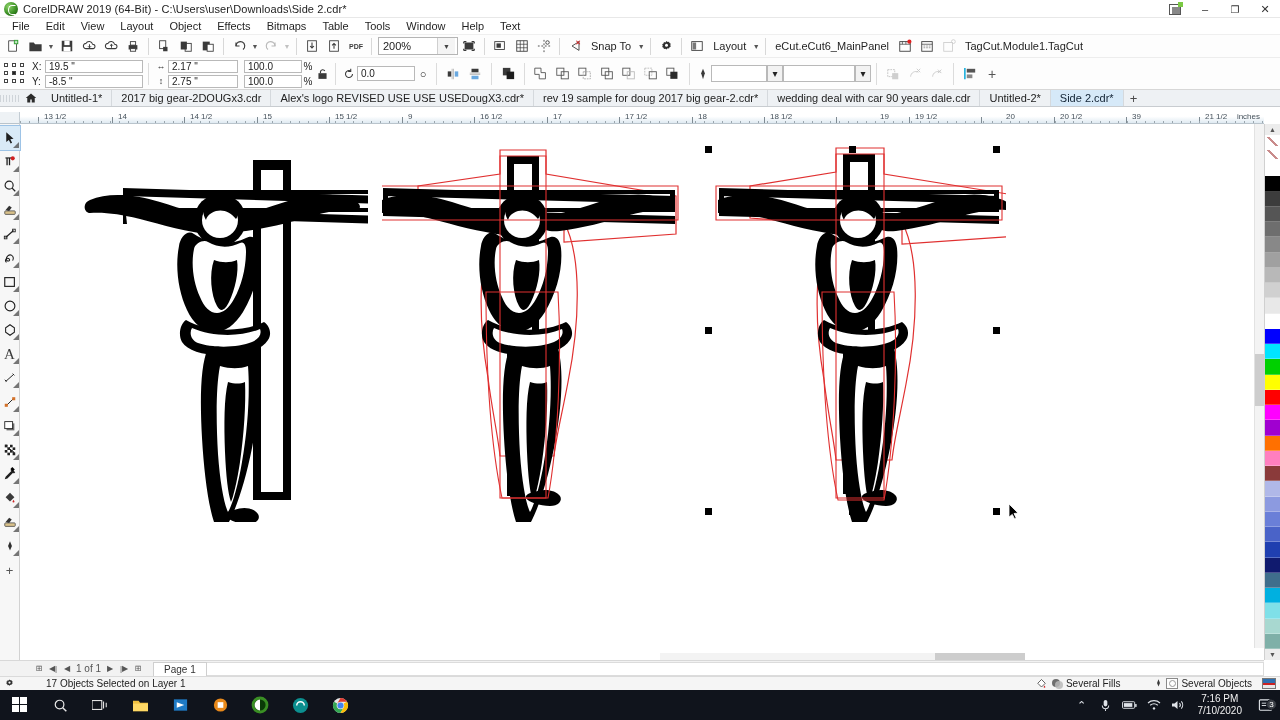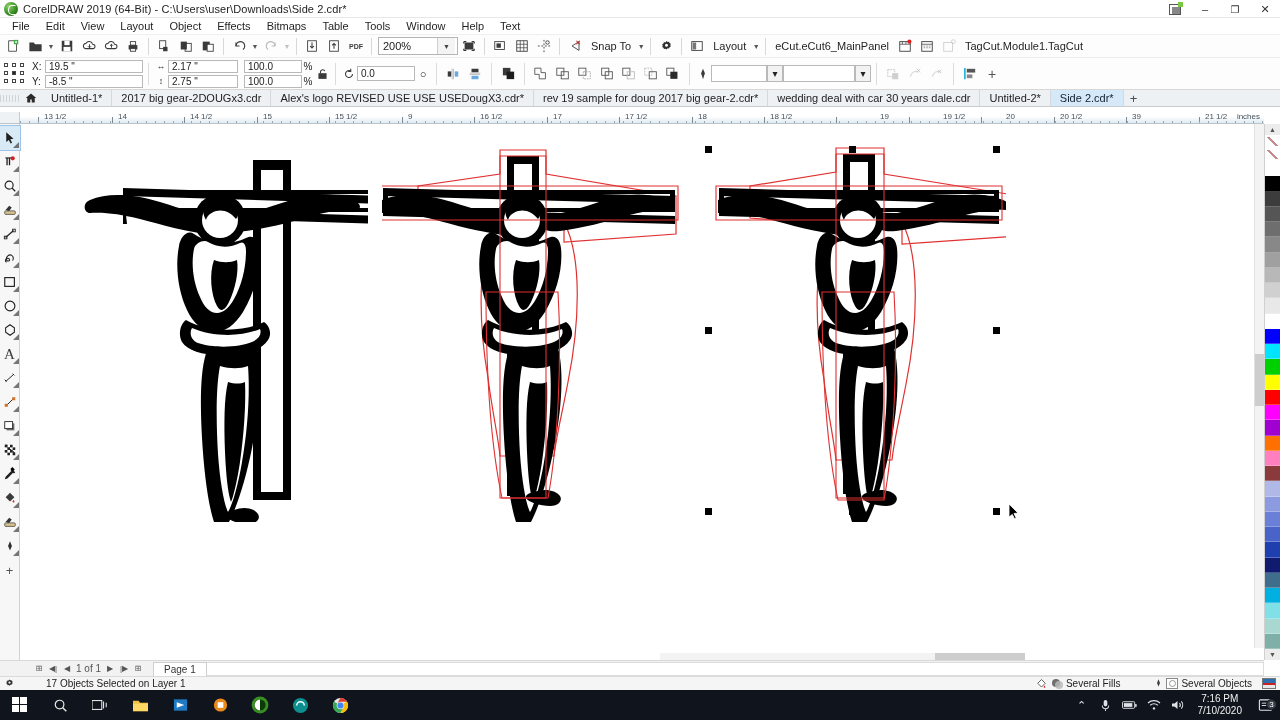--- a/index.html
+++ b/index.html
@@ -606,21 +606,21 @@
     <div class="dt-grip"></div>
     <div class="dt-home">
       <svg width="12" height="12" viewBox="0 0 16 16">
           <path d="M8 2L1 8h2v6h4v-4h2v4h4V8h2z" fill="#2b2b2b"></path>
         </svg>
     </div>
     <div class="dtab">Untitled-1*</div>
     <div class="dtab">2017 big gear-2DOUGx3.cdr</div>
     <div class="dtab">Alex's logo REVISED USE USE USEDougX3.cdr*</div>
     <div class="dtab">rev 19 sample for doug 2017 big gear-2.cdr*</div>
-    <div class="dtab">wedding deal with car 30 years dale.cdr</div>
+    <div class="dtab">wedding deal with car 90 years dale.cdr</div>
     <div class="dtab">Untitled-2*</div>
     <div class="dtab active">Side 2.cdr*</div>
     <div class="dt-plus">+</div>
   </div>
 
   <div class="ruler-corner"></div>
   <div class="hruler" id="hruler">
       <div class="lab" style="left: 24px;">13 1/2</div>
       <div class="tick" style="left: 18px; height: 6px;"></div>
       <div class="lab" style="left: 98px;">14</div>
@@ -638,21 +638,21 @@
       <div class="lab" style="left: 533px;">17</div>
       <div class="tick" style="left: 527px; height: 6px;"></div>
       <div class="lab" style="left: 605px;">17 1/2</div>
       <div class="tick" style="left: 599px; height: 6px;"></div>
       <div class="lab" style="left: 678px;">18</div>
       <div class="tick" style="left: 672px; height: 6px;"></div>
       <div class="lab" style="left: 750px;">18 1/2</div>
       <div class="tick" style="left: 744px; height: 6px;"></div>
       <div class="lab" style="left: 860px;">19</div>
       <div class="tick" style="left: 816px; height: 6px;"></div>
-      <div class="lab" style="left: 923px;">19 1/2</div>
+      <div class="lab" style="left: 895px;">19 1/2</div>
       <div class="tick" style="left: 889px; height: 6px;"></div>
       <div class="lab" style="left: 986px;">20</div>
       <div class="tick" style="left: 961px; height: 6px;"></div>
       <div class="lab" style="left: 1040px;">20 1/2</div>
       <div class="tick" style="left: 1034px; height: 6px;"></div>
       <div class="lab" style="left: 1112px;">39</div>
       <div class="tick" style="left: 1106px; height: 6px;"></div>
       <div class="lab" style="left: 1185px;">21 1/2</div>
       <div class="tick" style="left: 1179px; height: 6px;"></div>
       <div class="tick" style="left: 0px; height: 2px; background: rgb(154, 166, 174);"></div>

